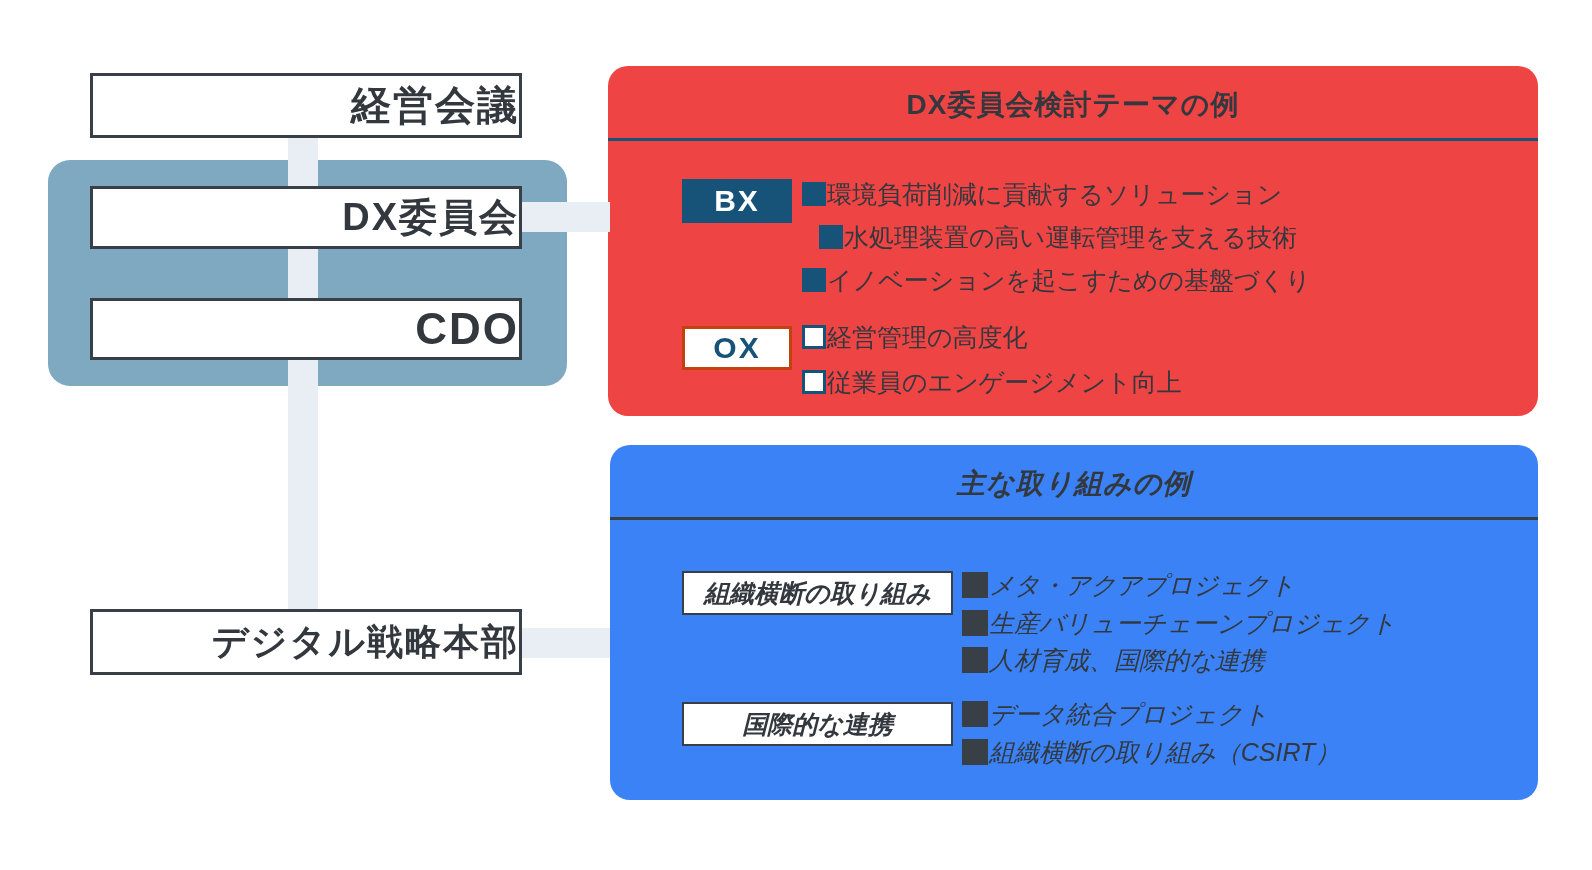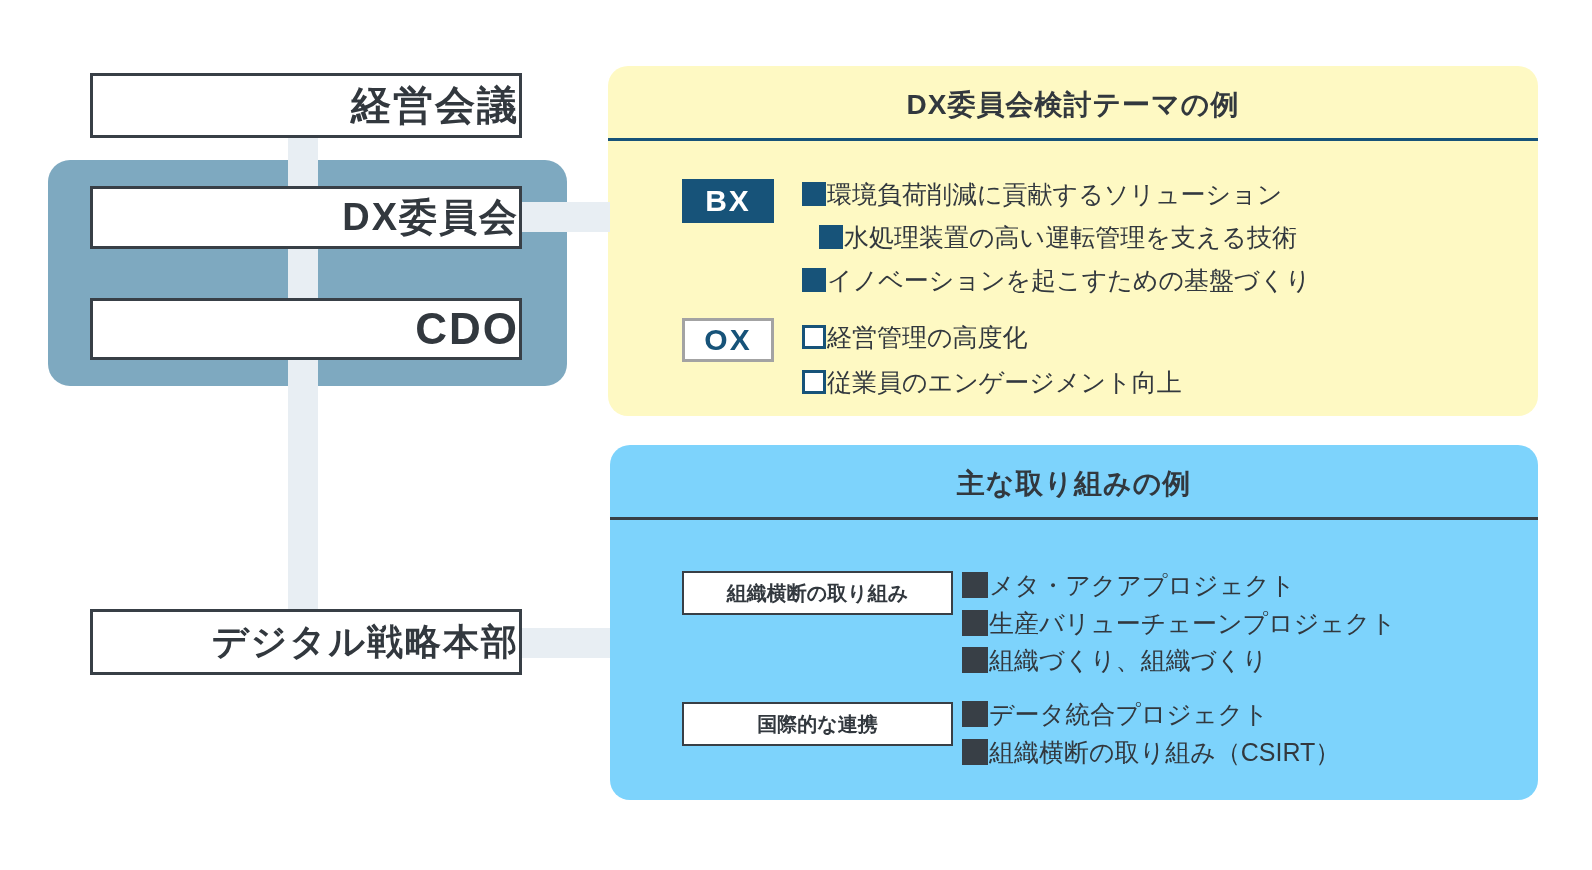--- a/index.html
+++ b/index.html
@@ -23,44 +23,44 @@
     background:#ffffff;border:3px solid #383F46;z-index:3;
     display:flex;align-items:center;justify-content:flex-end;
     font-weight:bold;letter-spacing:2px;
   }
   .box-management{top:73px;height:65px;font-size:40px;}
   .box-dx{top:186px;height:63px;font-size:38px;}
   .box-cdo{top:298px;height:62px;font-size:44px;}
   .box-digital{top:609px;height:66px;font-size:36px;padding-left:36px;}
   
   .panel{position:absolute;border-radius:20px;z-index:1;}
-  .panel-themes{left:608px;top:66px;width:930px;height:350px;background:#fef9c3;}
-  .panel-initiatives{left:610px;top:445px;width:928px;height:355px;background:#7dd3fc;}
+  .panel-themes{left:608px;top:66px;width:930px;height:350px;background:#ef4444;}
+  .panel-initiatives{left:610px;top:445px;width:928px;height:355px;background:#3b82f6;font-style:italic;}
   .panel-title{
     position:absolute;left:0;right:0;top:16px;height:46px;
     display:flex;align-items:center;justify-content:center;
     font-size:28px;font-weight:bold;letter-spacing:1px;
   }
   .panel-rule{position:absolute;left:0;right:0;height:3px;}
   .rule-themes{top:72px;background:#175379;}
   .rule-initiatives{top:72px;background:#383F46;}
   
   .badge{
-    position:absolute;left:74px;width:92px;height:44px;box-sizing:border-box;
+    position:absolute;left:74px;width:110px;height:44px;box-sizing:border-box;
     display:flex;align-items:center;justify-content:center;
     font-size:30px;font-weight:bold;letter-spacing:2px;
   }
   .badge-bx{top:113px;background:#175379;color:#ffffff;}
-  .badge-ox{top:252px;background:#ffffff;color:#175379;border:3px solid #a3a3a3;}
+  .badge-ox{top:260px;background:#ffffff;color:#175379;border:3px solid #c2410c;}
   
   .group-label{
     position:absolute;left:72px;width:271px;height:44px;box-sizing:border-box;
     background:#ffffff;border:2px solid #383F46;
     display:flex;align-items:center;justify-content:center;
-    font-size:20px;font-weight:bold;
+    font-size:25px;font-weight:bold;
   }
   .label-1{top:126px;}
   .label-2{top:257px;}
   
   .bullet-row{
     position:absolute;height:32px;display:flex;align-items:center;
     font-size:25px;font-weight:500;white-space:nowrap;color:#32383E;
   }
   .panel-themes .bullet-row{left:194px;}
   .panel-initiatives .bullet-row{left:352px;}
@@ -142,21 +142,21 @@
     <div class="bullet-row g1-r1">
       <span class="sq sq-dark"></span>
       <span>メタ・アクアプロジェクト</span>
     </div>
     <div class="bullet-row g1-r2">
       <span class="sq sq-dark"></span>
       <span>生産バリューチェーンプロジェクト</span>
     </div>
     <div class="bullet-row g1-r3">
       <span class="sq sq-dark"></span>
-      <span>組織づくり、組織づくり</span>
+      <span>人材育成、国際的な連携</span>
     </div>
 
     <div class="group-label label-2">
       <span>国際的な連携</span>
     </div>
     <div class="bullet-row g2-r1">
       <span class="sq sq-dark"></span>
       <span>データ統合プロジェクト</span>
     </div>
     <div class="bullet-row g2-r2">

